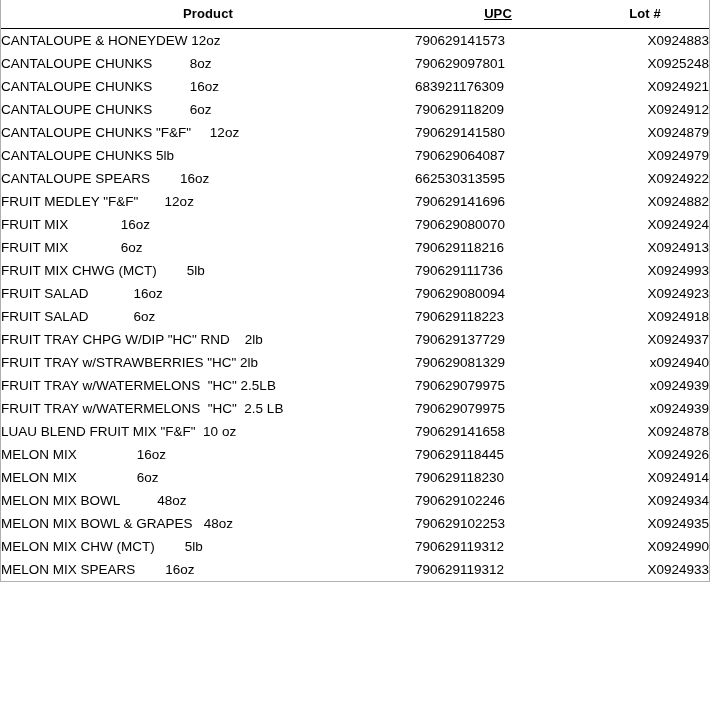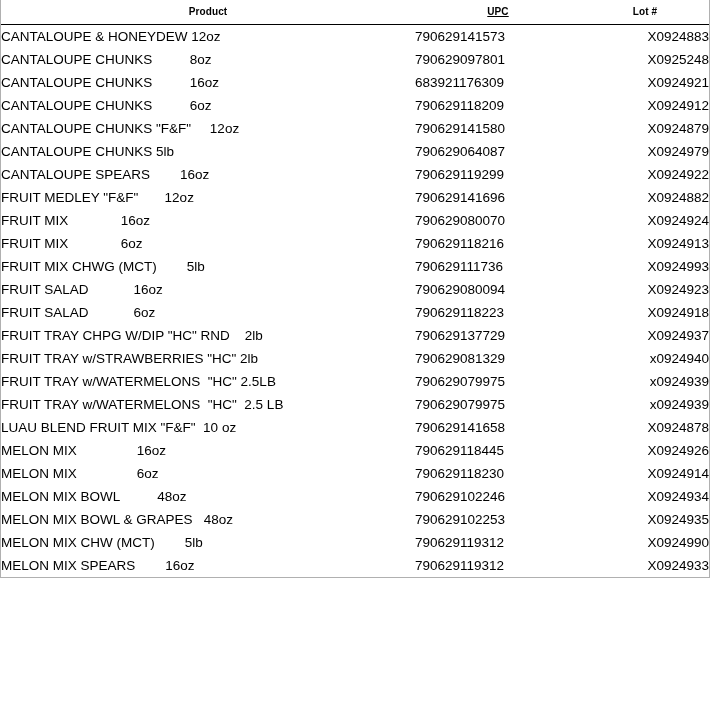--- a/index.html
+++ b/index.html
@@ -20,21 +20,21 @@
     border-left: 1px solid #b0b0b0;
     border-right: 1px solid #b0b0b0;
     border-bottom: 1px solid #b0b0b0;
   }
   table.product-table {
     width: 100%;
     border-collapse: collapse;
     table-layout: fixed;
   }
   table.product-table thead th {
-    font-size: 10px;
+    font-size: 13px;
     font-weight: bold;
     padding: 6px 0 7px 0;
     border-bottom: 1px solid #000000;
     text-align: center;
     letter-spacing: 0.1px;
   }
   table.product-table thead th.col-product { width: 414px; }
   table.product-table thead th.col-upc { width: 166px; text-decoration: underline; }
   table.product-table thead th.col-lot { width: 128px; }
 
@@ -93,21 +93,21 @@
           <td class="cell-upc">790629141580</td>
           <td class="cell-lot">X0924879</td>
         </tr>
         <tr>
           <td class="cell-product">CANTALOUPE CHUNKS 5lb</td>
           <td class="cell-upc">790629064087</td>
           <td class="cell-lot">X0924979</td>
         </tr>
         <tr>
           <td class="cell-product">CANTALOUPE SPEARS        16oz</td>
-          <td class="cell-upc">790629119299</td>
+          <td class="cell-upc">662530313595</td>
           <td class="cell-lot">X0924922</td>
         </tr>
         <tr>
           <td class="cell-product">FRUIT MEDLEY "F&amp;F"       12oz</td>
           <td class="cell-upc">790629141696</td>
           <td class="cell-lot">X0924882</td>
         </tr>
         <tr>
           <td class="cell-product">FRUIT MIX              16oz</td>
           <td class="cell-upc">790629080070</td>

